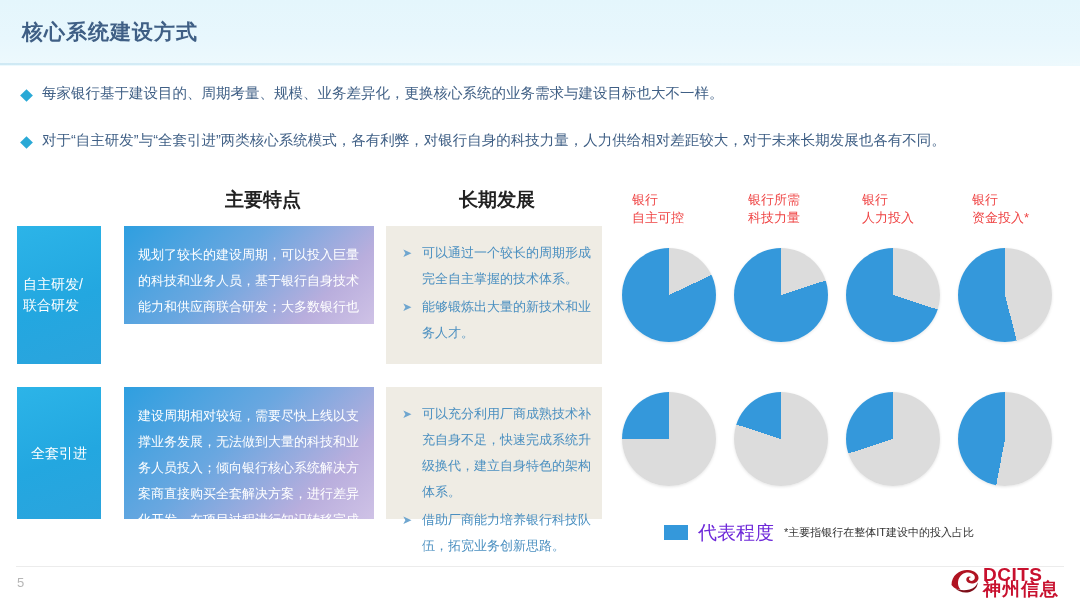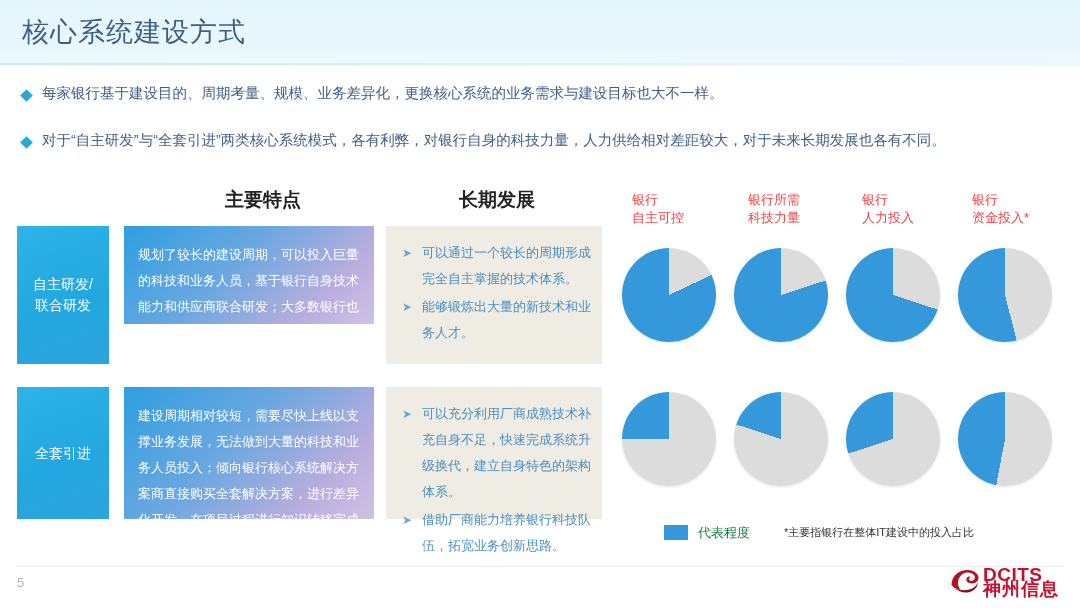--- a/index.html
+++ b/index.html
@@ -15,21 +15,21 @@
   .header-band{
     position:absolute;left:0;top:0;width:1080px;height:66px;
     background:linear-gradient(180deg,#e4f6fc 0%,#e8f7fd 60%,#edf9fd 100%);
   }
   .header-rule{
     position:absolute;left:0;top:63px;width:1080px;height:2px;
     background:linear-gradient(90deg,#cfe9f4 0%,#dff2fa 55%,#eef9fd 100%);
   }
   .page-title{
     position:absolute;left:22px;top:12px;
-    font-size:27px;font-weight:normal;color:#3f5f85;
+    font-size:21px;font-weight:bold;color:#3f5f85;
     letter-spacing:1px;line-height:40px;white-space:nowrap;
   }
 
   
   .bullets{position:absolute;left:0;top:78px;width:1080px;}
   .bullet-row{position:relative;height:47px;padding-left:22px;}
   .bullet-diamond{
     position:absolute;left:22px;top:13px;width:9px;height:9px;
     background:#2aa9d6;transform:rotate(45deg);
   }
@@ -50,25 +50,25 @@
     position:absolute;top:191px;font-size:13px;color:#ef4444;
     line-height:18px;white-space:nowrap;font-weight:500;
   }
   #pie-head-0{left:632px;}
   #pie-head-1{left:748px;}
   #pie-head-2{left:862px;}
   #pie-head-3{left:972px;}
 
   
   .tag-box{
-    position:absolute;left:17px;width:92px;
+    position:absolute;left:17px;width:84px;
     background:linear-gradient(160deg,#2cb4e8 0%,#23a7e0 55%,#2ba4dd 100%);
-    color:#ffffff;font-size:14px;line-height:21px;text-align:center;
+    color:#ffffff;font-size:14px;line-height:21px;text-align:left;
     display:flex;align-items:center;justify-content:center;
-    padding:0 16px;box-sizing:border-box;
+    padding:0 6px;box-sizing:border-box;
   }
   .desc-box{
     position:absolute;left:124px;width:250px;
     background:linear-gradient(135deg,#2e9fe0 0%,#6aa7e0 42%,#b9aedd 78%,#cfc2e6 100%);
     color:#ffffff;font-size:13px;line-height:26px;
     padding:16px 14px 10px 14px;box-sizing:border-box;
   }
   .long-box{
     position:absolute;left:386px;width:216px;
     background:#efece4;
@@ -88,21 +88,21 @@
     position:absolute;width:94px;height:94px;border-radius:50%;
     box-shadow:0 1px 3px rgba(0,0,0,0.10);
   }
 
   
   .legend{position:absolute;left:664px;top:522px;}
   .legend-swatch{
     position:absolute;left:0;top:3px;width:24px;height:15px;background:#3498db;
   }
   .legend-label{
-    position:absolute;left:34px;top:0;font-size:13px;color:#15803d;
+    position:absolute;left:34px;top:0;font-size:19px;color:#6d28d9;
     line-height:21px;white-space:nowrap;
   }
   .legend-note{
     position:absolute;left:120px;top:0;font-size:11px;color:#333333;
     line-height:21px;white-space:nowrap;
   }
 
   
   .page-num{
     position:absolute;left:17px;top:575px;font-size:13px;color:#b6b6b6;

